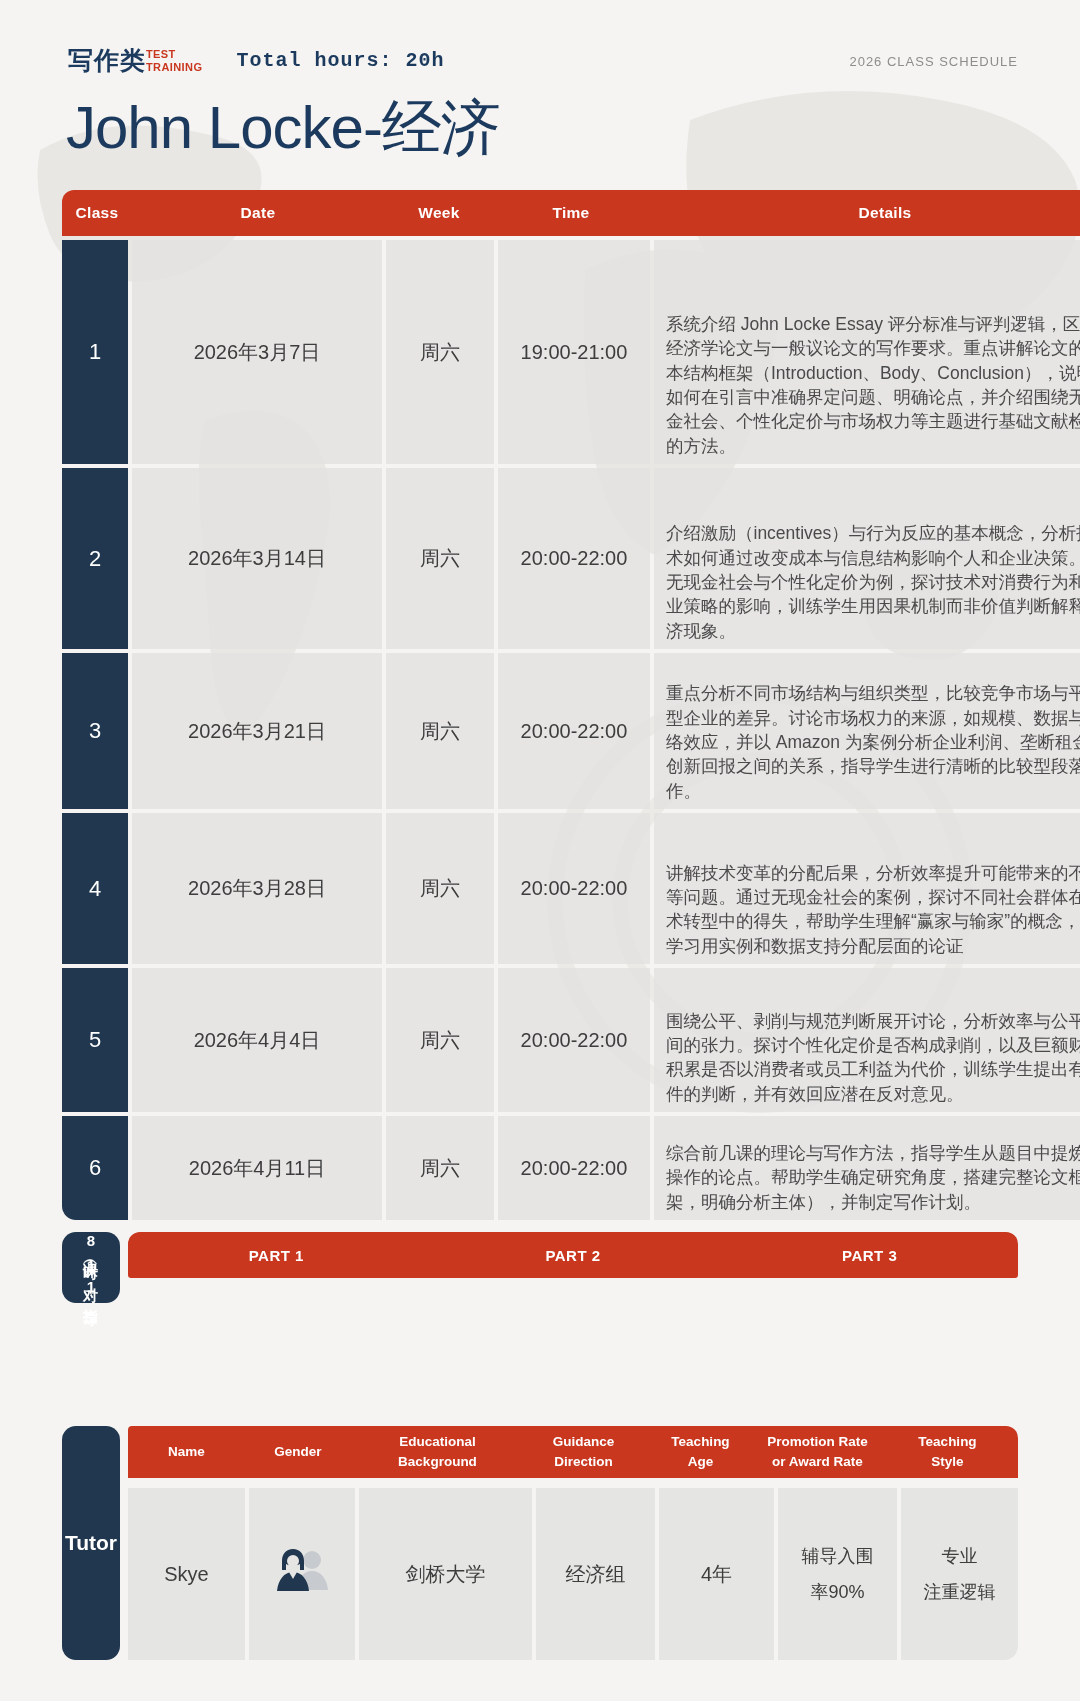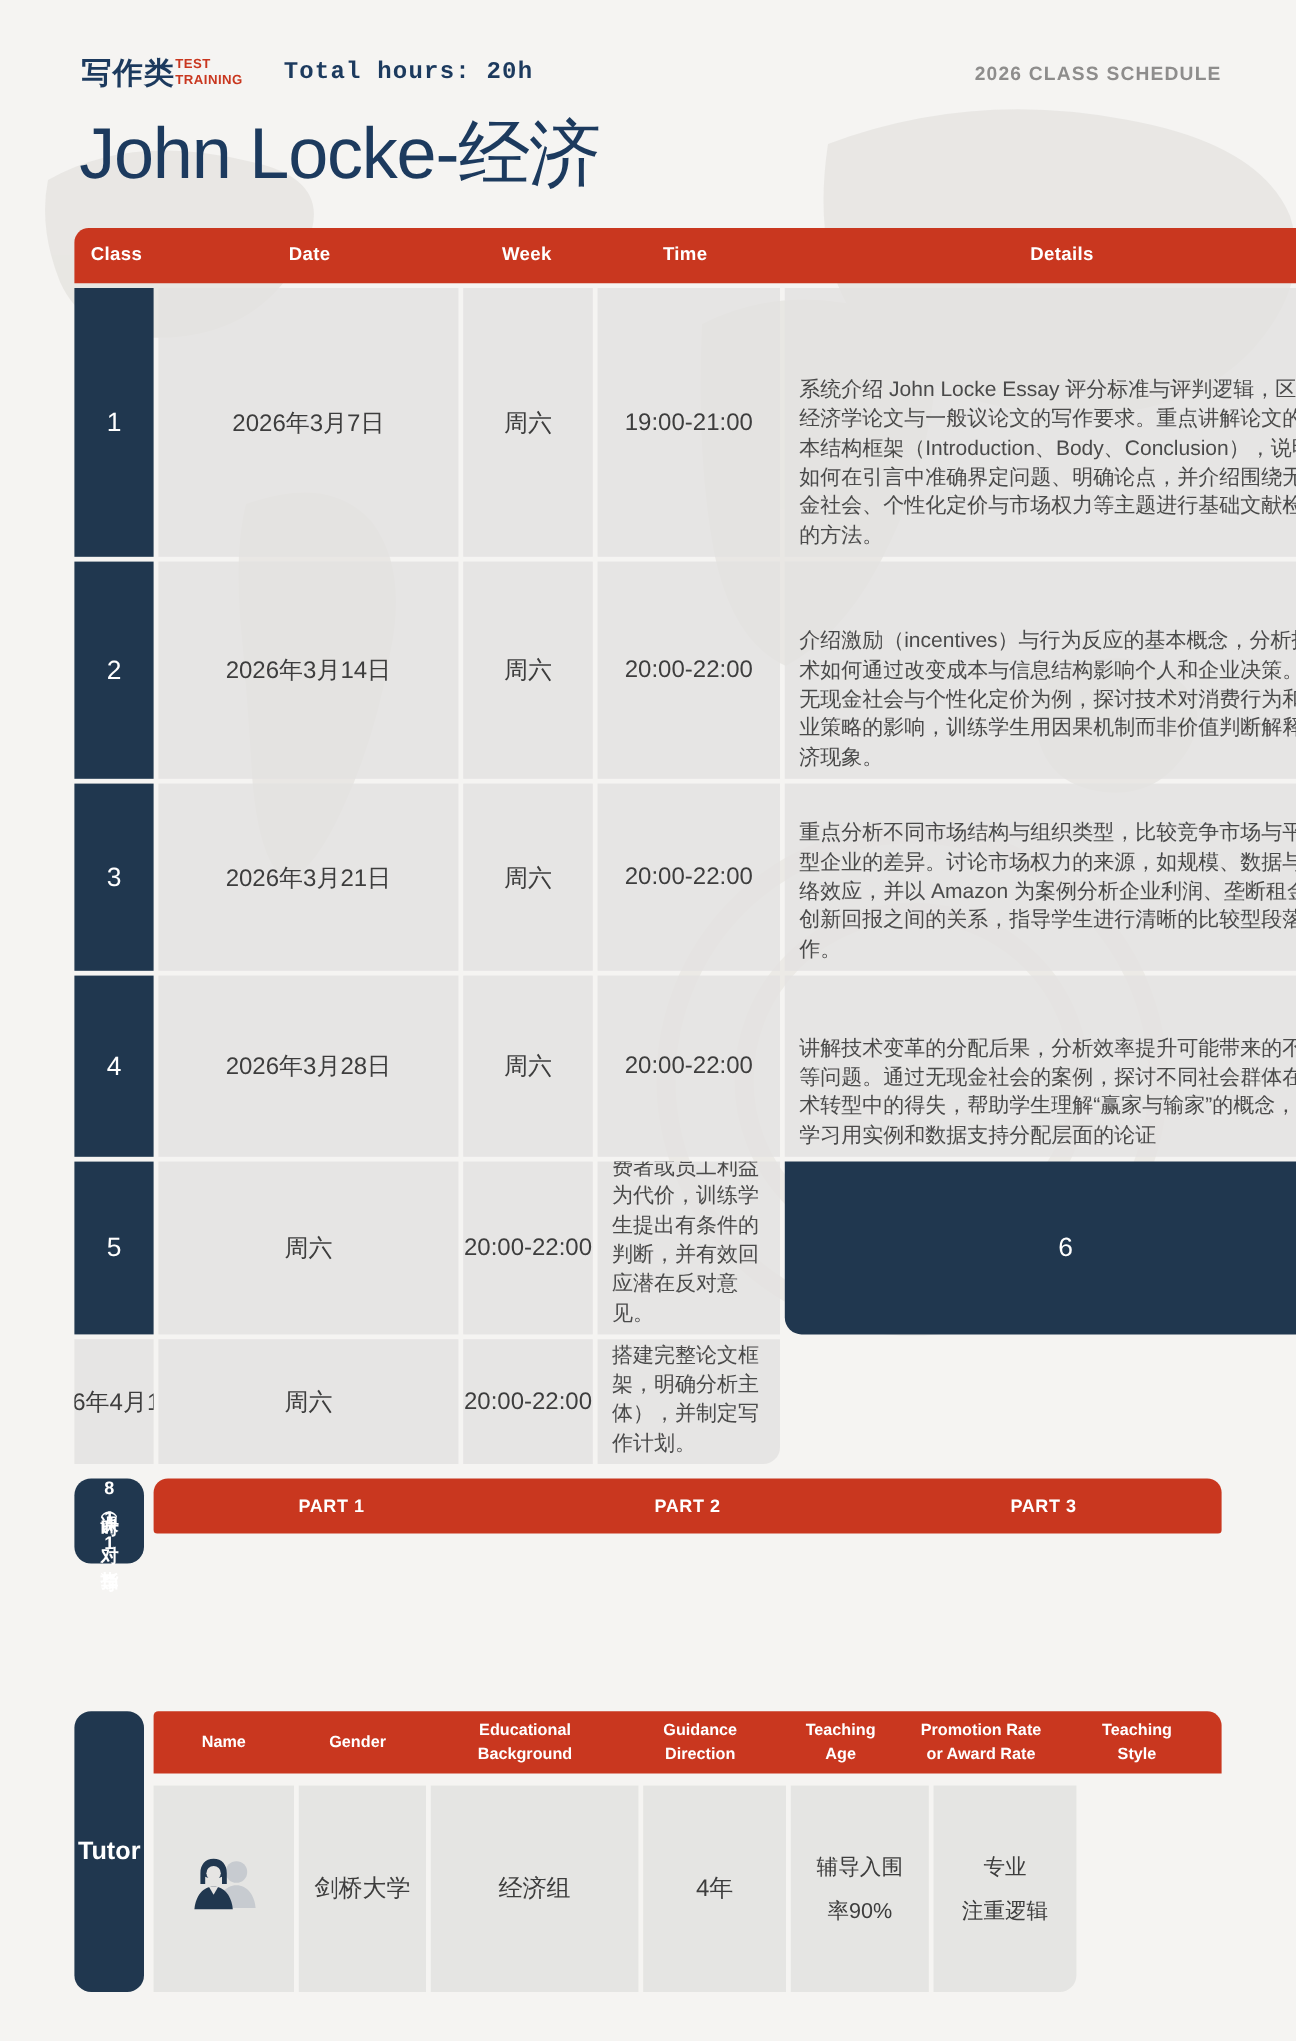--- a/index.html
+++ b/index.html
@@ -12,21 +12,21 @@
   .map-bg{position:absolute;left:0;top:0;width:1080px;height:1701px;pointer-events:none;}
 
   
   .page-head{position:absolute;left:68px;top:44px;display:flex;align-items:center;}
   .category{font-size:25px;font-weight:bold;color:#1c3a5e;letter-spacing:1px;}
   .brand{font-size:11px;font-weight:bold;color:#c9371f;line-height:1.15;letter-spacing:.4px;}
   .total-hours{
     margin-left:34px;font-family:"Liberation Mono","DejaVu Sans Mono",monospace;
     font-size:20px;font-weight:bold;color:#1c3a5e;letter-spacing:1px;
   }
-  .sched-label{position:absolute;right:62px;top:54px;font-size:16px;font-weight:bold;color:#8e8d8c;letter-spacing:1px;}
+  .sched-label{position:absolute;right:62px;top:54px;font-size:13px;font-weight:normal;color:#8e8d8c;letter-spacing:1px;}
   .page-title{position:absolute;left:66px;top:88px;font-size:60px;color:#1c3a5e;letter-spacing:-1px;font-weight:400;}
 
   
   .sched{position:absolute;left:62px;top:190px;width:1060px;}
   .sched-grid{display:grid;grid-template-columns:66px 250px 108px 152px 1fr;gap:4px;}
   .sched-head{
     display:grid;grid-template-columns:70px 252px 110px 154px 1fr;gap:0;
     background:#c9371f;border-radius:12px 12px 0 0;margin-bottom:4px;height:46px;
   }
   .sched-head .hcell{display:flex;align-items:center;justify-content:center;color:#fff;font-size:15.5px;font-weight:bold;letter-spacing:.3px;}
@@ -130,20 +130,21 @@
 
     <div class="cell cls">4</div>
     <div class="cell ctr">2026年3月28日</div>
     <div class="cell ctr">周六</div>
     <div class="cell ctr">20:00-22:00</div>
     <div class="cell det">
         <div class="dtx">讲解技术变革的分配后果，分析效率提升可能带来的不平等问题。通过无现金社会的案例，探讨不同社会群体在技术转型中的得失，帮助学生理解“赢家与输家”的概念，并学习用实例和数据支持分配层面的论证</div>
       </div>
 
     <div class="cell cls">5</div>
+    <div class="cell ctr">2026年4月4日</div>
     <div class="cell ctr">周六</div>
     <div class="cell ctr">20:00-22:00</div>
     <div class="cell det">
         <div class="dtx">围绕公平、剥削与规范判断展开讨论，分析效率与公平之间的张力。探讨个性化定价是否构成剥削，以及巨额财富积累是否以消费者或员工利益为代价，训练学生提出有条件的判断，并有效回应潜在反对意见。</div>
       </div>
 
     <div class="cell cls r-bl">6</div>
     <div class="cell ctr">2026年4月11日</div>
     <div class="cell ctr">周六</div>
     <div class="cell ctr">20:00-22:00</div>
@@ -176,20 +177,21 @@
     <div class="hcell">Guidance
 Direction</div>
     <div class="hcell">Teaching
 Age</div>
     <div class="hcell">Promotion Rate
 or Award Rate</div>
     <div class="hcell">Teaching
 Style</div>
   </div>
   <div class="tutor-body">
+    <div class="tcell">Skye</div>
     <div class="tcell">
       <svg width="66" height="58" viewBox="0 0 66 58" xmlns="http://www.w3.org/2000/svg">
         <g fill="#c7cbd0">
           <circle cx="43" cy="15" r="9"></circle>
           <path d="M43,26 c-9,0 -15,8 -16,19 l32,0 c-1,-11 -7,-19 -16,-19 z"></path>
         </g>
         <g fill="#20374f">
           <path d="M24,4 c-7,0 -11,5 -11,12 l0,9 4,0 0,-6 c4,2 10,2 14,0 l0,6 4,0 0,-9 c0,-7 -4,-12 -11,-12 z"></path>
           <circle cx="24" cy="16" r="6" fill="#e6e5e3"></circle>
           <path d="M24,27 c-9,0 -15,8 -16,19 l32,0 c-1,-11 -7,-19 -16,-19 z"></path>

